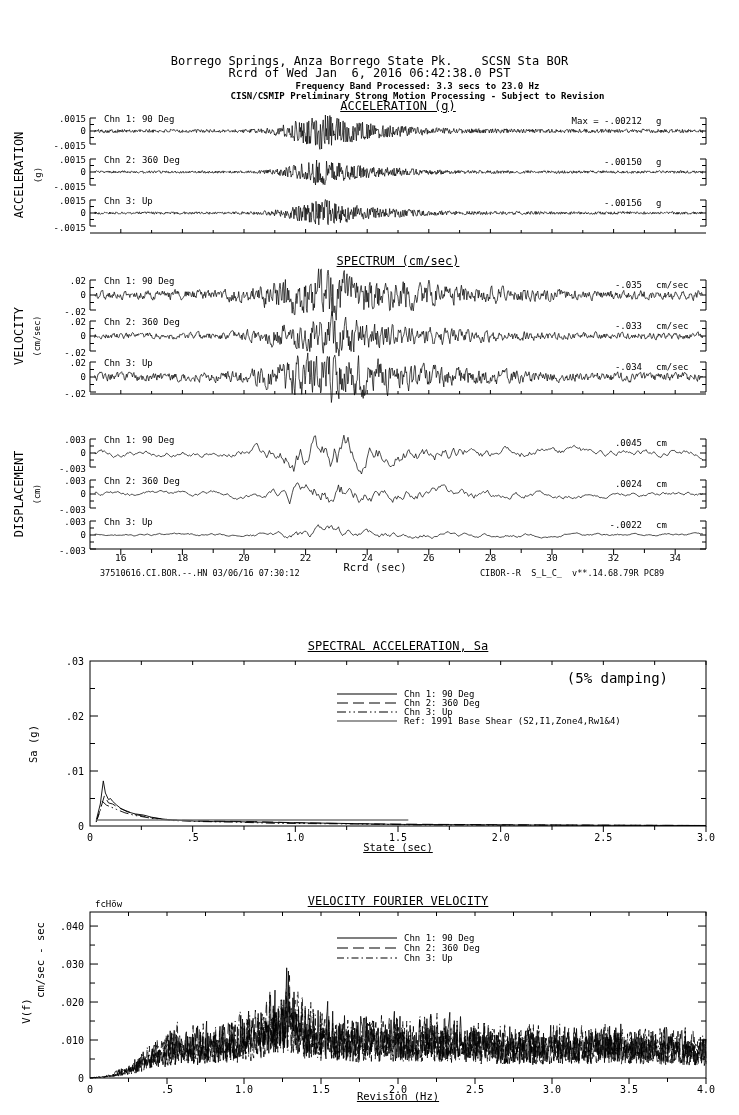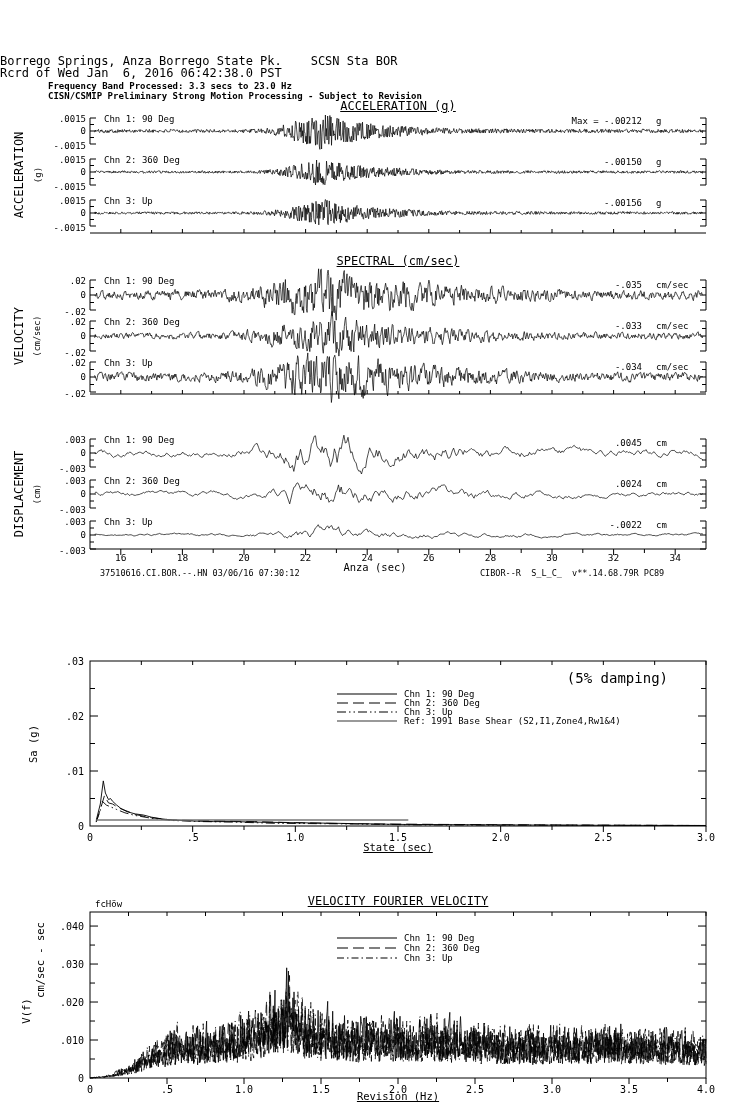--- a/index.html
+++ b/index.html
@@ -1,20 +1,20 @@
 <!DOCTYPE html>
 <html><head>
 <meta charset="utf-8">
 <style>
   html,body{margin:0;padding:0;background:#fff;}
   #page{position:relative;width:739px;height:1115px;background:#ffffff;overflow:hidden;
         font-family:"DejaVu Sans Mono",monospace;color:#000;}
   #overlay{position:absolute;left:0;top:0;}
   .txt{position:absolute;white-space:pre;color:#000;line-height:1.15;}
-  .hdr{left:0;width:739px;text-align:left;}
+  .hdr{left:0;width:739px;text-align:center;}
   .ctr{left:90px;width:616px;text-align:center;text-decoration:underline;}
   .t12{font-size:12px;}
   .t11{font-size:14px;}
   .t10{font-size:10.5px;}
   .t9{font-size:9px;}
   .t8{font-size:8.5px;}
   .b{font-weight:bold;margin-left:48px;}
   .vlab{transform:translate(-50%,-50%) rotate(-90deg);}
   .rt{text-align:right;}
 </style>
@@ -388,33 +388,34 @@
       <line x1="337" y1="948" x2="397" y2="948" stroke="#000" stroke-width="1.1" stroke-dasharray="11,5"></line>
       <line x1="337" y1="958" x2="397" y2="958" stroke="#000" stroke-width="1.1" stroke-dasharray="7,3,1.5,3"></line>
     </svg>
 
   <div class="txt hdr t12" style="top:55px">Borrego Springs, Anza Borrego State Pk.    SCSN Sta BOR</div>
   <div class="txt hdr t12" style="top:67px">Rcrd of Wed Jan  6, 2016 06:42:38.0 PST</div>
   <div class="txt hdr t9 b" style="top:81px">Frequency Band Processed: 3.3 secs to 23.0 Hz</div>
   <div class="txt hdr t9 b" style="top:91px">CISN/CSMIP Preliminary Strong Motion Processing - Subject to Revision</div>
 
   <div class="txt ctr t12" style="top:100px">ACCELERATION (g)</div>
-  <div class="txt ctr t12" style="top:255px">SPECTRAL (cm/sec)</div>
+  <div class="txt ctr t12" style="top:255px">SPECTRUM (cm/sec)</div>
 
   <div class="txt vlab t12" style="left:20px;top:175px">ACCELERATION</div>
   <div class="txt vlab t9" style="left:38px;top:175px">(g)</div>
   <div class="txt vlab t12" style="left:20px;top:336px">VELOCITY</div>
   <div class="txt vlab t8" style="left:38px;top:336px">(cm/sec)</div>
   <div class="txt vlab t12" style="left:20px;top:494px">DISPLACEMENT</div>
   <div class="txt vlab t8" style="left:38px;top:494px">(cm)</div>
 
-  <div class="txt t10" style="left:75px;width:600px;text-align:center;top:561px">Anza (sec)</div>
+  <div class="txt t10" style="left:75px;width:600px;text-align:center;top:561px">Rcrd (sec)</div>
   <div class="txt t8" style="left:100px;top:569px">37510616.CI.BOR.--.HN 03/06/16 07:30:12</div>
   <div class="txt t8" style="left:480px;top:569px">CIBOR--R  S_L_C_  v**.14.68.79R PC89</div>
 
+  <div class="txt ctr t12" style="top:640px">SPECTRAL ACCELERATION, Sa</div>
   <div class="txt t11 rt" style="left:368px;width:300px;top:670px">(5% damping)</div>
   <div class="txt vlab t10" style="left:33px;top:744px">Sa (g)</div>
   <div class="txt ctr t10" style="top:841px">State (sec)</div>
   <div class="txt t9" style="left:404px;top:689px">Chn 1: 90 Deg</div>
   <div class="txt t9" style="left:404px;top:698px">Chn 2: 360 Deg</div>
   <div class="txt t9" style="left:404px;top:707px">Chn 3: Up</div>
   <div class="txt t9" style="left:404px;top:716px">Ref: 1991 Base Shear (S2,I1,Zone4,Rw1&amp;4)</div>
 
   <div class="txt ctr t12" style="top:895px">VELOCITY FOURIER VELOCITY</div>
   <div class="txt t9" style="left:95px;top:899px">fcHöw</div>

